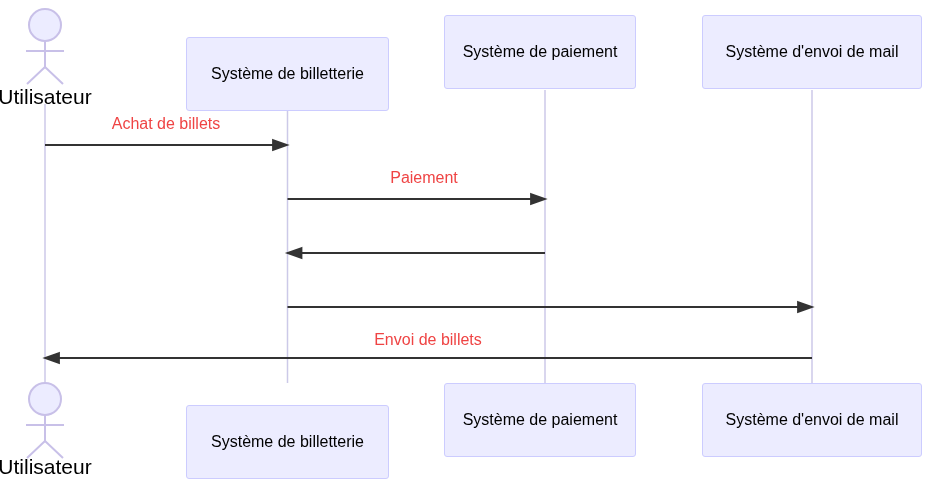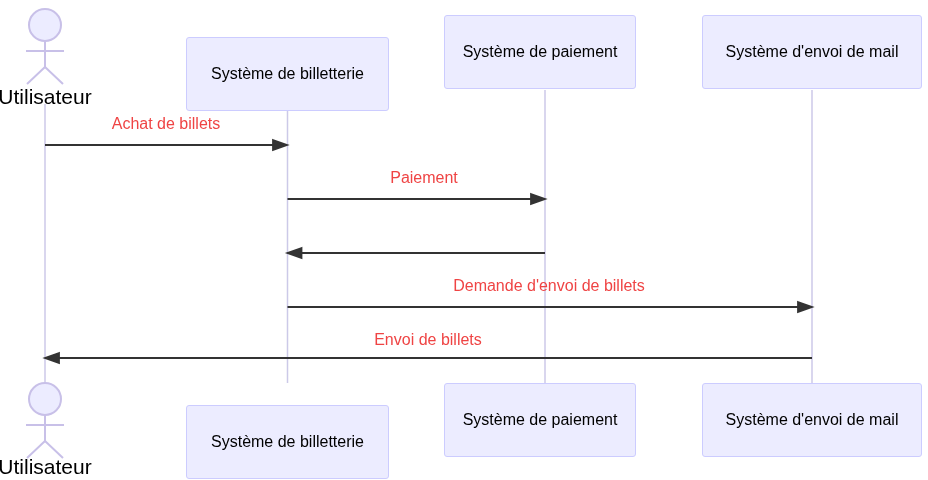--- a/index.html
+++ b/index.html
@@ -126,16 +126,15 @@
   </div>
   <div class="participant-box box-3 row-bottom">
     <span>Système d'envoi de mail</span>
   </div>
 
   <div class="actor-label top">Utilisateur</div>
   <div class="actor-label bottom">Utilisateur</div>
 
   <div class="msg-label" style="left:166px; top:115px;">Achat de billets</div>
   <div class="msg-label" style="left:424px; top:169px;">Paiement</div>
-  <div class="msg-label" style="left:549px; top:277px;">Demande d'envoi de billets</div>
   <div class="msg-label" style="left:428px; top:331px;">Envoi de billets</div>
 
 </div>
 
 </body></html>

